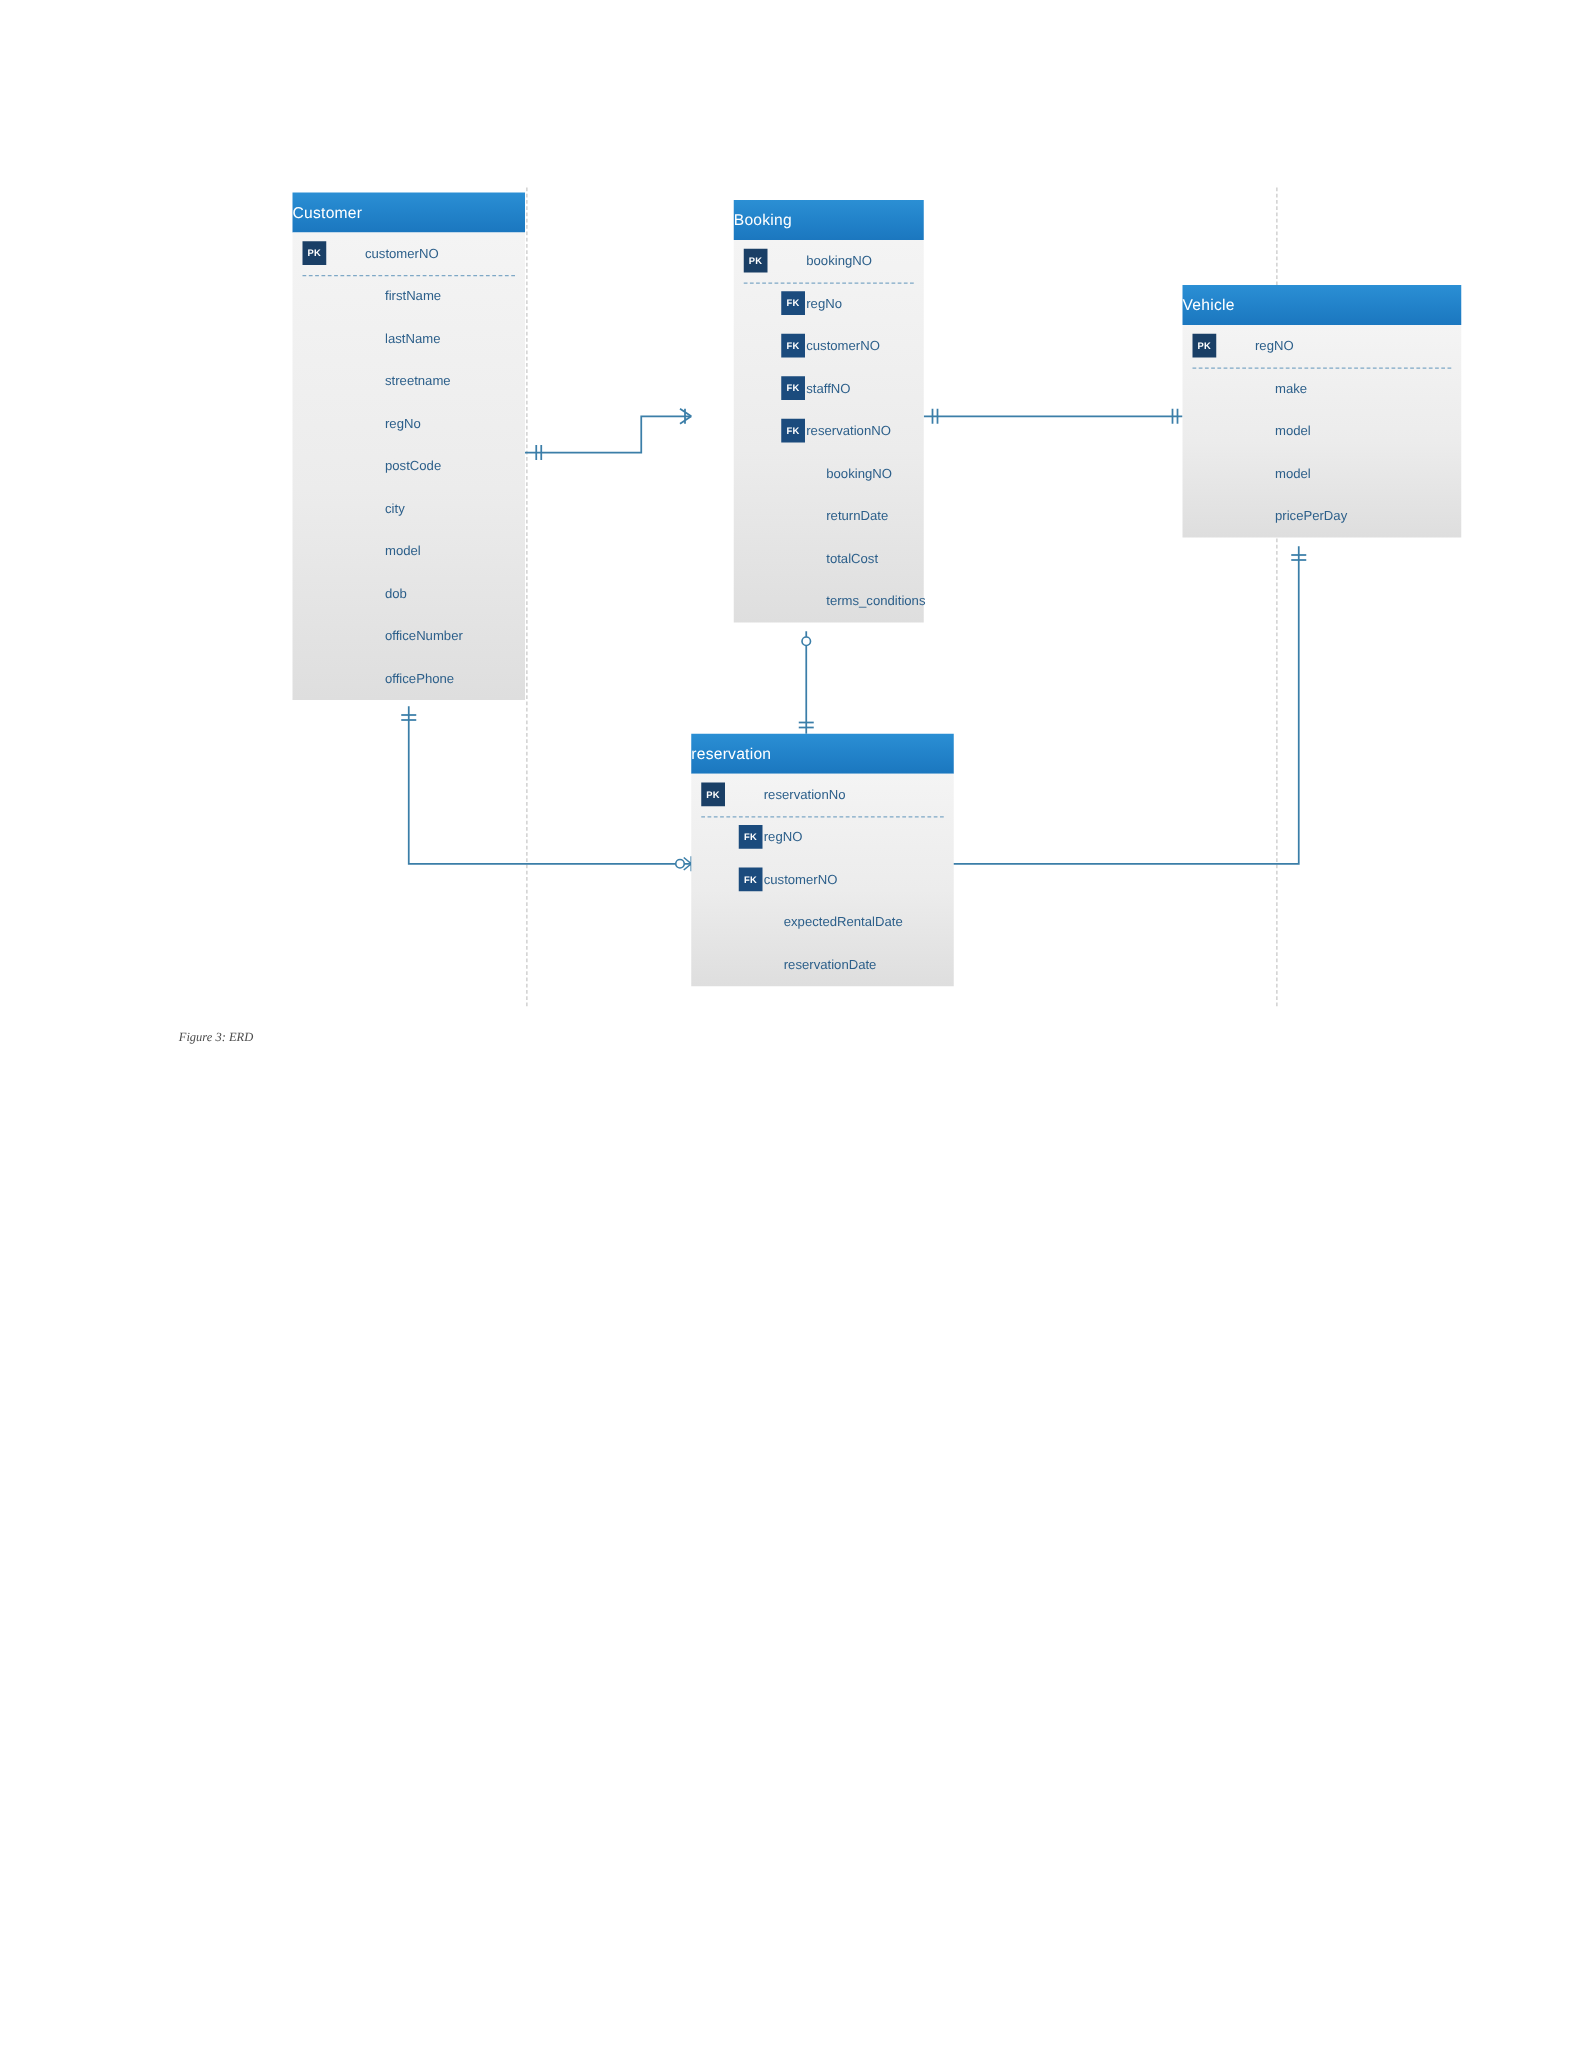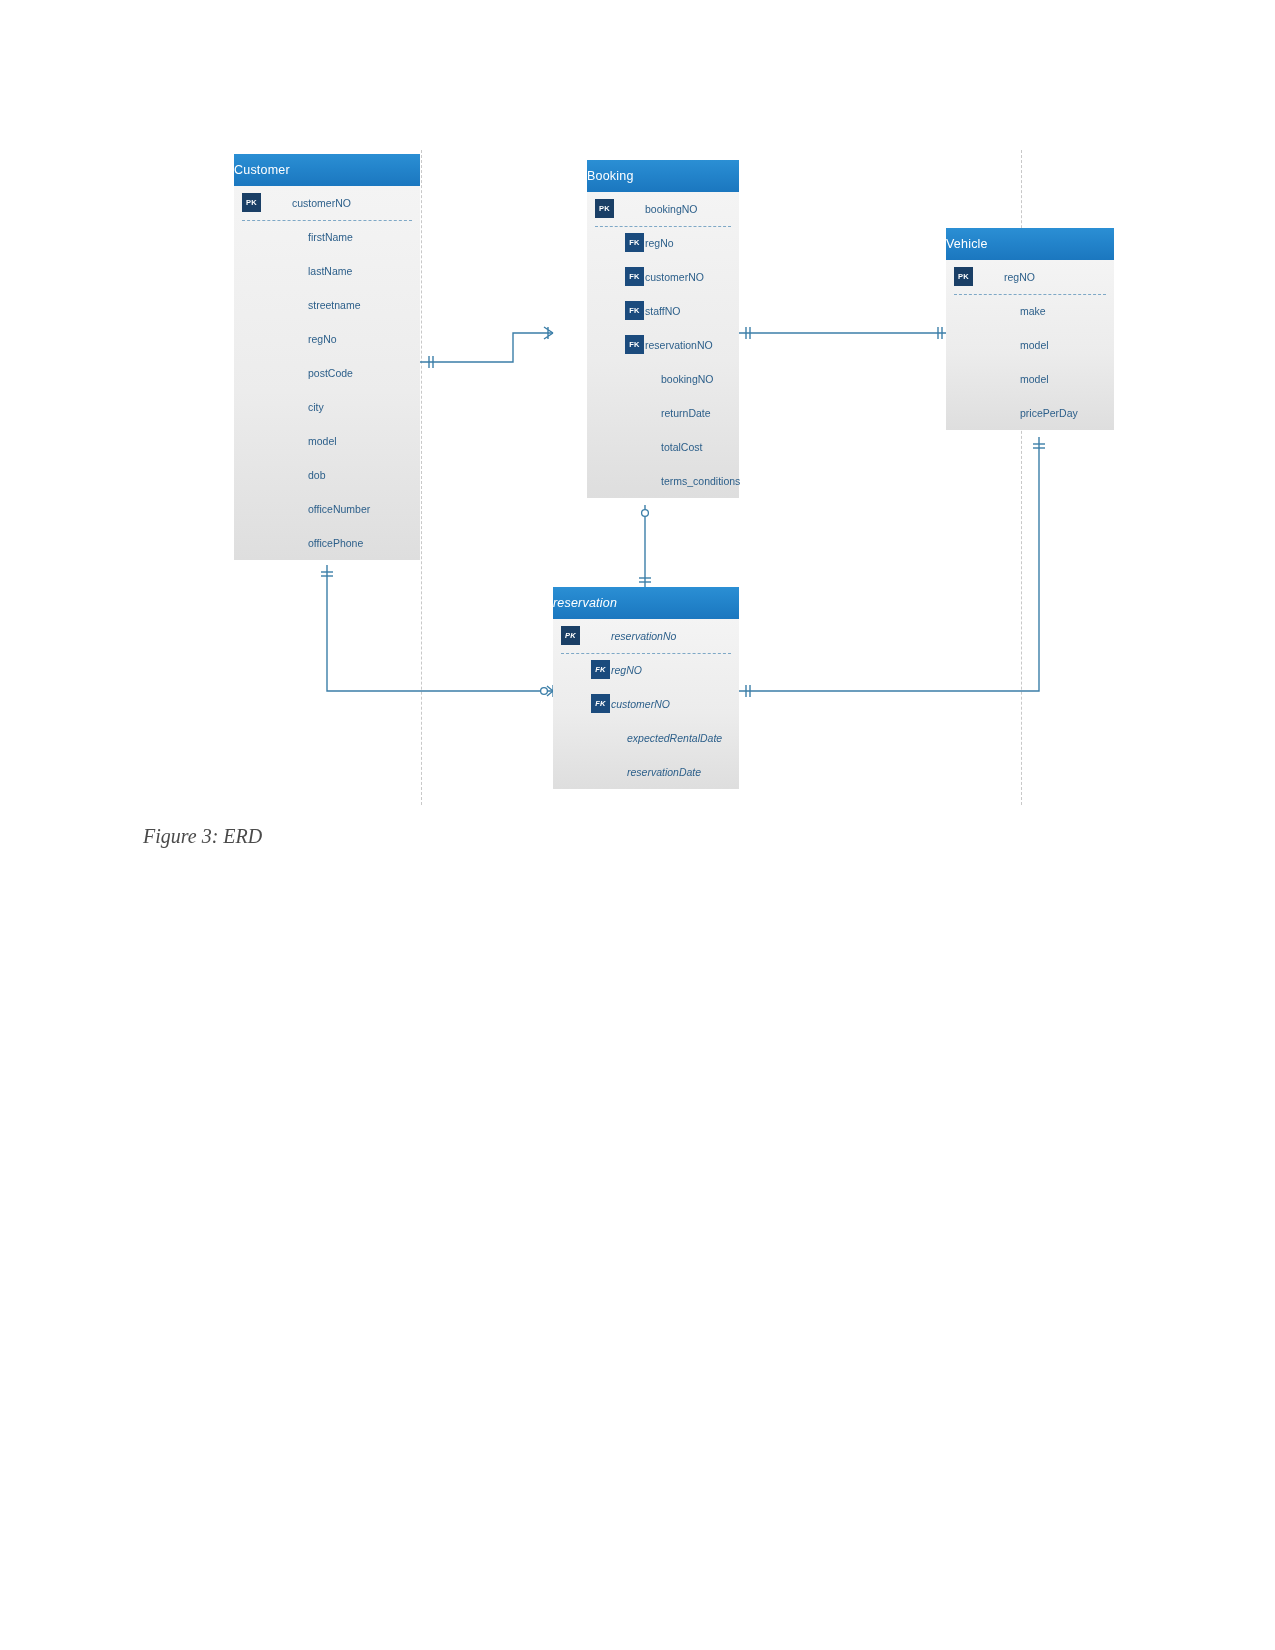--- a/index.html
+++ b/index.html
@@ -84,21 +84,21 @@
     left: 8px;
     right: 8px;
     height: 0;
     border-top: 1px dashed #7ea8c6;
   }
   
   #caption {
     position: absolute;
     font-family: "Liberation Serif", serif;
     font-style: italic;
-    font-size: 20px;
+    font-size: 10px;
     color: #4a4a4a;
   }
   svg#links {
     position: absolute;
     left: 0; top: 0;
     width: 1275px;
     height: 1650px;
     pointer-events: none;
   }
 </style>
@@ -217,21 +217,21 @@
             <span class="name">returnDate</span>
           </div>
           <div class="attr">
             <span class="name">totalCost</span>
           </div>
           <div class="attr">
             <span class="name">terms_conditions</span>
           </div>
         </div>
       </div>
-      <div class="entity" style="left: 946px; top: 228px; width: 168px;">
+      <div class="entity" style="left: 946px; top: 228px; width: 223px;">
         <div class="entity-header">Vehicle</div>
         <div class="entity-body">
           <div class="attr key">
             <span class="badge">PK</span>
             <span class="name">regNO</span>
           </div>
           <div class="divider" style="top: 34px;"></div>
           <div class="attr">
             <span class="name">make</span>
           </div>
@@ -239,21 +239,21 @@
             <span class="name">model</span>
           </div>
           <div class="attr">
             <span class="name">model</span>
           </div>
           <div class="attr">
             <span class="name">pricePerDay</span>
           </div>
         </div>
       </div>
-      <div class="entity" style="left: 553px; top: 587px; width: 186px; font-style: italic;">
+      <div class="entity" style="left: 553px; top: 587px; width: 210px;">
         <div class="entity-header">reservation</div>
         <div class="entity-body">
           <div class="attr key">
             <span class="badge">PK</span>
             <span class="name">reservationNo</span>
           </div>
           <div class="divider" style="top: 34px;"></div>
           <div class="attr fk">
             <span class="badge fk">FK</span>
             <span class="name">regNO</span>

